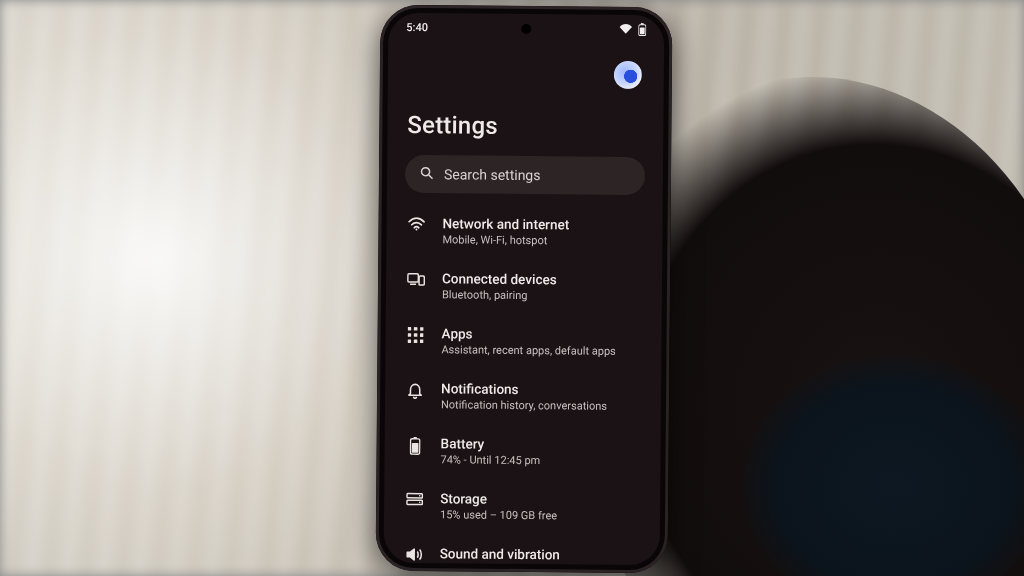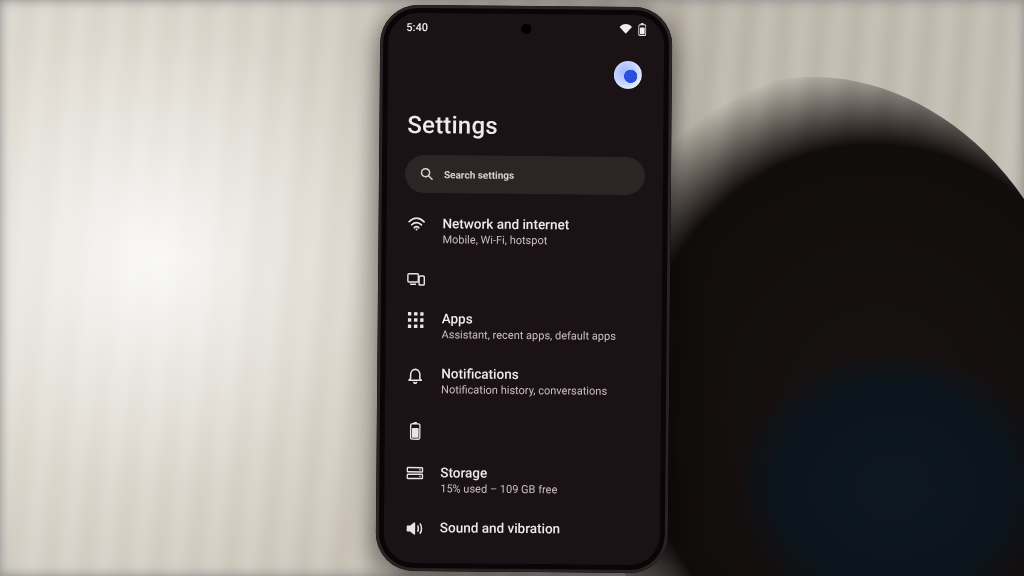--- a/index.html
+++ b/index.html
@@ -159,23 +159,22 @@
     align-items: center;
     gap: 10px;
     background: #2d2426;
     border-radius: 22px;
     height: 38px;
     padding: 0 14px;
     color: #e7e0e1;
   }
   .searchbar svg { flex: 0 0 auto; }
   .searchbar span {
-    font-size: 10px;
+    font-size: 14px;
     opacity: 0.92;
-    font-weight: bold;
   }
 
   .list {
     margin-top: 10px;
   }
   .item {
     display: flex;
     align-items: flex-start;
     gap: 16px;
     padding: 12px 2px;
@@ -268,20 +267,24 @@
         </div>
 
         <div class="item">
           <span class="icon">
             <svg width="18" height="14" viewBox="0 0 24 18" fill="none" stroke="#e9e3e4" stroke-width="2" stroke-linejoin="round">
               <rect x="1" y="2" width="14" height="11" rx="1.5"></rect>
               <rect x="16" y="5" width="7" height="12" rx="1.5" fill="#1a1214"></rect>
               <line x1="4" y1="16" x2="12" y2="16"></line>
             </svg>
           </span>
+          <div class="text">
+            <span class="title">Connected devices</span>
+            <span class="sub">Bluetooth, pairing</span>
+          </div>
         </div>
 
         <div class="item">
           <span class="icon">
             <svg width="16" height="16" viewBox="0 0 18 18" fill="#e9e3e4">
               <rect x="0" y="0" width="4" height="4" rx="0.5"></rect>
               <rect x="7" y="0" width="4" height="4" rx="0.5"></rect>
               <rect x="14" y="0" width="4" height="4" rx="0.5"></rect>
               <rect x="0" y="7" width="4" height="4" rx="0.5"></rect>
               <rect x="7" y="7" width="4" height="4" rx="0.5"></rect>
@@ -311,20 +314,24 @@
         </div>
 
         <div class="item">
           <span class="icon">
             <svg width="11" height="18" viewBox="0 0 12 20">
               <rect x="4" y="0" width="4" height="2" rx="1" fill="#e9e3e4"></rect>
               <rect x="0.8" y="2" width="10.4" height="17" rx="2" fill="none" stroke="#e9e3e4" stroke-width="1.6"></rect>
               <rect x="2.3" y="6.5" width="7.4" height="11" rx="1" fill="#e9e3e4"></rect>
             </svg>
           </span>
+          <div class="text">
+            <span class="title">Battery</span>
+            <span class="sub">74% - Until 12:45 pm</span>
+          </div>
         </div>
 
         <div class="item">
           <span class="icon">
             <svg width="17" height="14" viewBox="0 0 22 16" fill="none" stroke="#e9e3e4" stroke-width="2">
               <rect x="1" y="1" width="20" height="5.5" rx="1"></rect>
               <rect x="1" y="9.5" width="20" height="5.5" rx="1"></rect>
               <circle cx="17.5" cy="3.8" r="1" fill="#e9e3e4" stroke="none"></circle>
               <circle cx="17.5" cy="12.2" r="1" fill="#e9e3e4" stroke="none"></circle>
             </svg>

